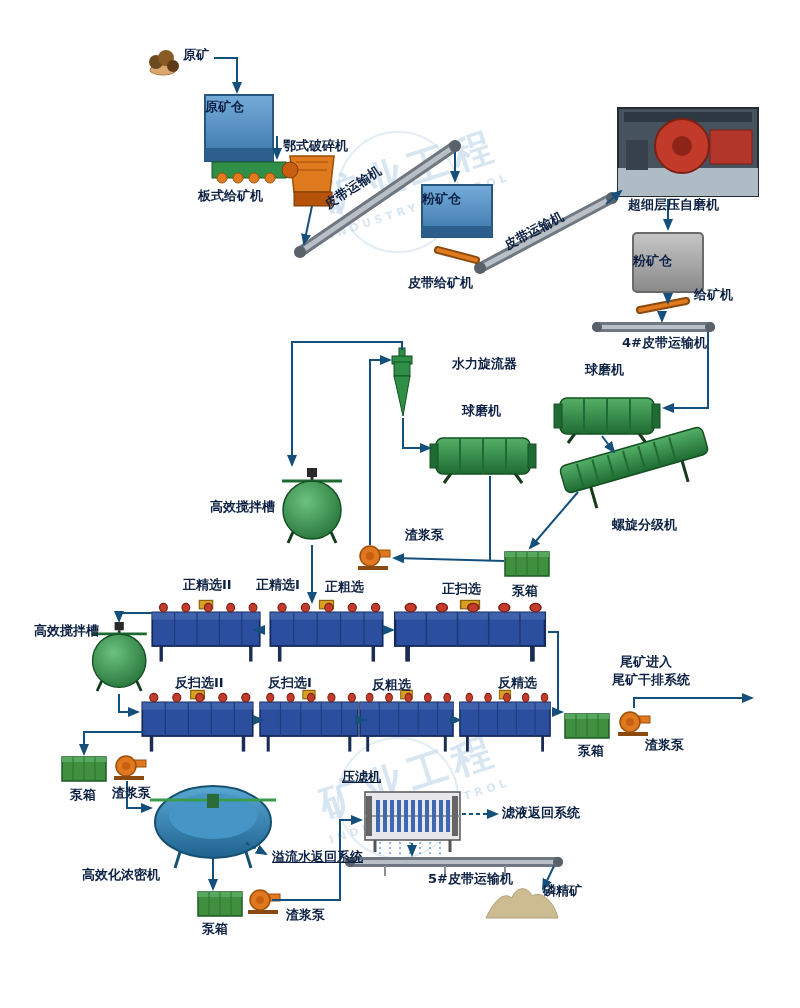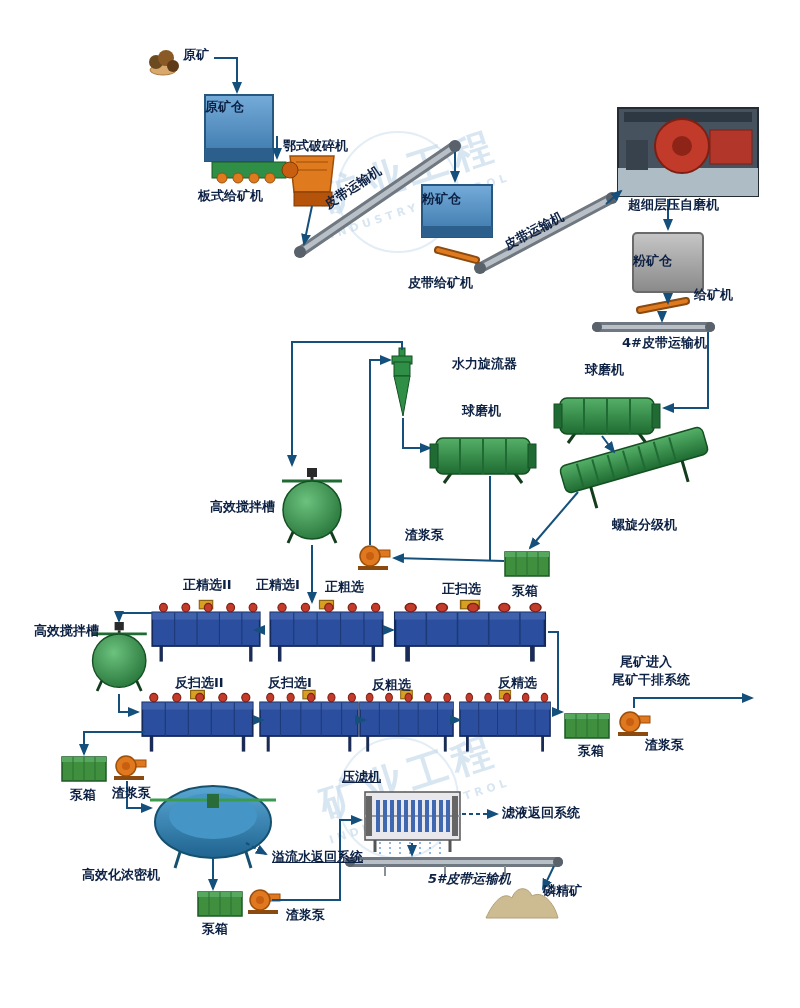--- a/index.html
+++ b/index.html
@@ -349,16 +349,16 @@
   <div class="lbl" style="left:578px;top:744px;">泵箱</div>
   <div class="lbl" style="left:645px;top:738px;">渣浆泵</div>
   <div class="lbl" style="left:70px;top:788px;">泵箱</div>
   <div class="lbl" style="left:112px;top:786px;">渣浆泵</div>
   <div class="lbl" style="left:82px;top:828px;margin-top:40px;">高效化浓密机</div>
   <div class="lbl" style="left:342px;top:770px;text-decoration:underline;">压滤机</div>
   <div class="lbl" style="left:502px;top:806px;">滤液返回系统</div>
   <div class="lbl" style="left:272px;top:850px;text-decoration:underline;">溢流水返回系统</div>
   <div class="lbl" style="left:202px;top:922px;">泵箱</div>
   <div class="lbl" style="left:286px;top:908px;">渣浆泵</div>
-  <div class="lbl" style="left:428px;top:872px;font-style:italic;">5#皮带运输机</div>
+  <div class="lbl" style="left:428px;top:872px;">5#皮带运输机</div>
   <div class="lbl" style="left:543px;top:884px;">磷精矿</div>
 
 </div>
 
 </body></html>

